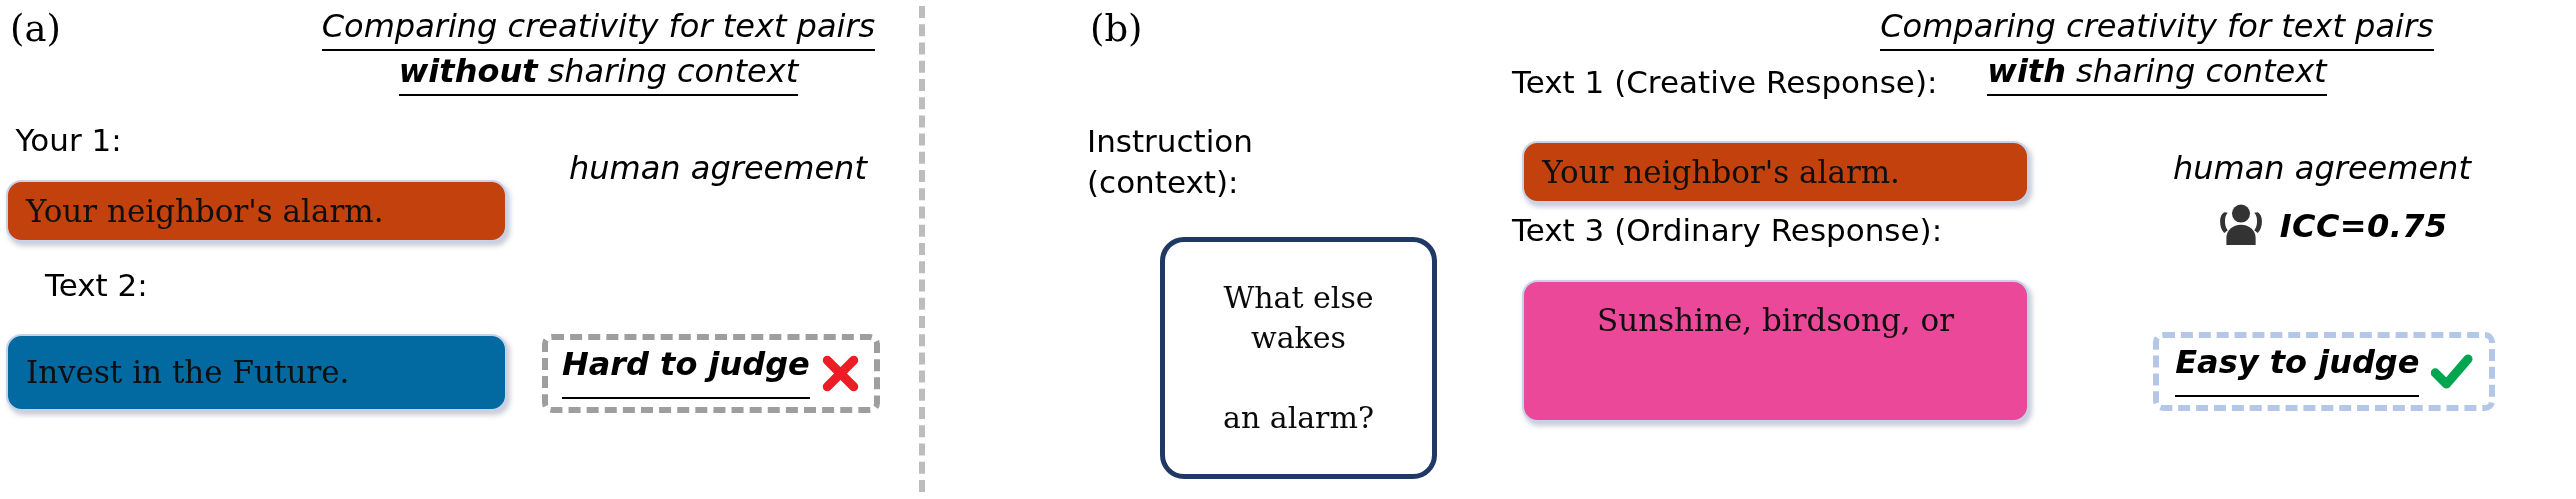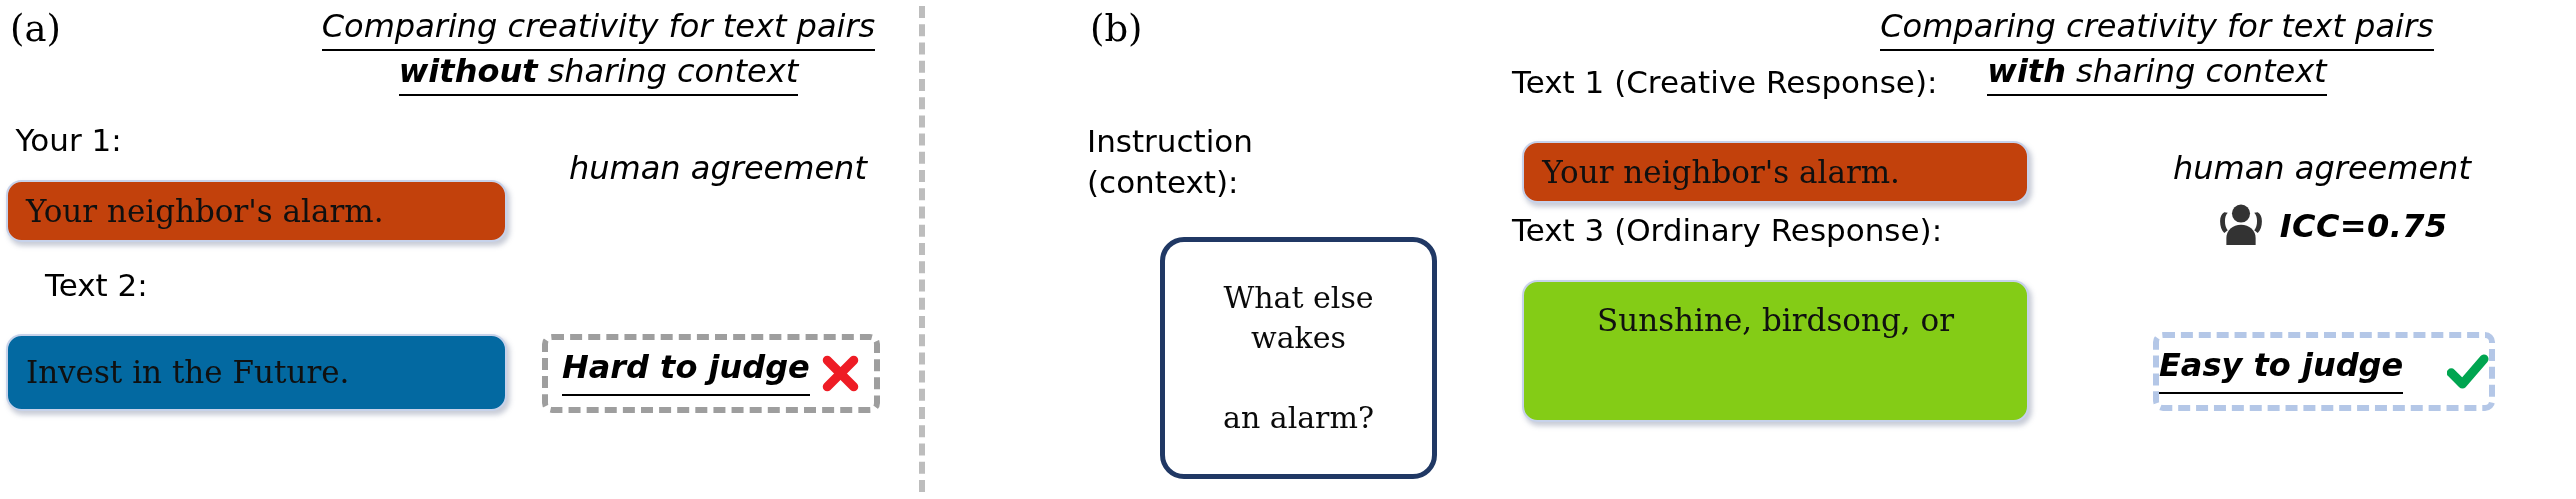--- a/index.html
+++ b/index.html
@@ -57,21 +57,21 @@
     font-family:"DejaVu Serif", serif;
     font-size:31px;
     color:#101010;
     line-height:1.3;
     box-shadow:2.8px 3.5px 5px rgba(110,120,150,0.38);
     border:2.1px solid #c7d2ea;
     padding:0 18.3px;
   }
   .bubble.yellow{background:#c2410c;}
   .bubble.green {background:#0369a1;}
-  .bubble.cream {background:#84cc16;}
+  .bubble.cream {background:#ec4899;}
 
   
   .instr-box{
     position:absolute;
     box-sizing:border-box;
     border:5px solid #203864;
     border-radius:24px;
     background:#ffffff;
     display:flex;align-items:center;justify-content:center;
     text-align:center;
@@ -108,29 +108,29 @@
 
   
   .verdict{
     position:absolute;
     box-sizing:border-box;
     border-radius:10px;
     display:flex;align-items:center;justify-content:center;gap:11.3px;
     white-space:nowrap;
   }
   .verdict.hard{border:6.3px dashed #9e9e9e;}
-  .verdict.easy{border:6.3px dashed #b4c7e7;justify-content:space-between;}
+  .verdict.easy{border:6.3px dashed #b4c7e7;}
   .verdict-text{
     font-family:"DejaVu Sans", sans-serif;
     font-style:italic;
     font-weight:700;
     font-size:32px;
     color:#000;
     border-bottom:2.8px solid #000;
-    padding-bottom:9px;
+    padding-bottom:15px;
     line-height:1.05;
   }
   .mark{font-size:0;line-height:0;}
 
   
   .divider{
     position:absolute;
     border-left:6.3px dashed #bdbdbd;
     height:486px;top:5.6px;
   }

